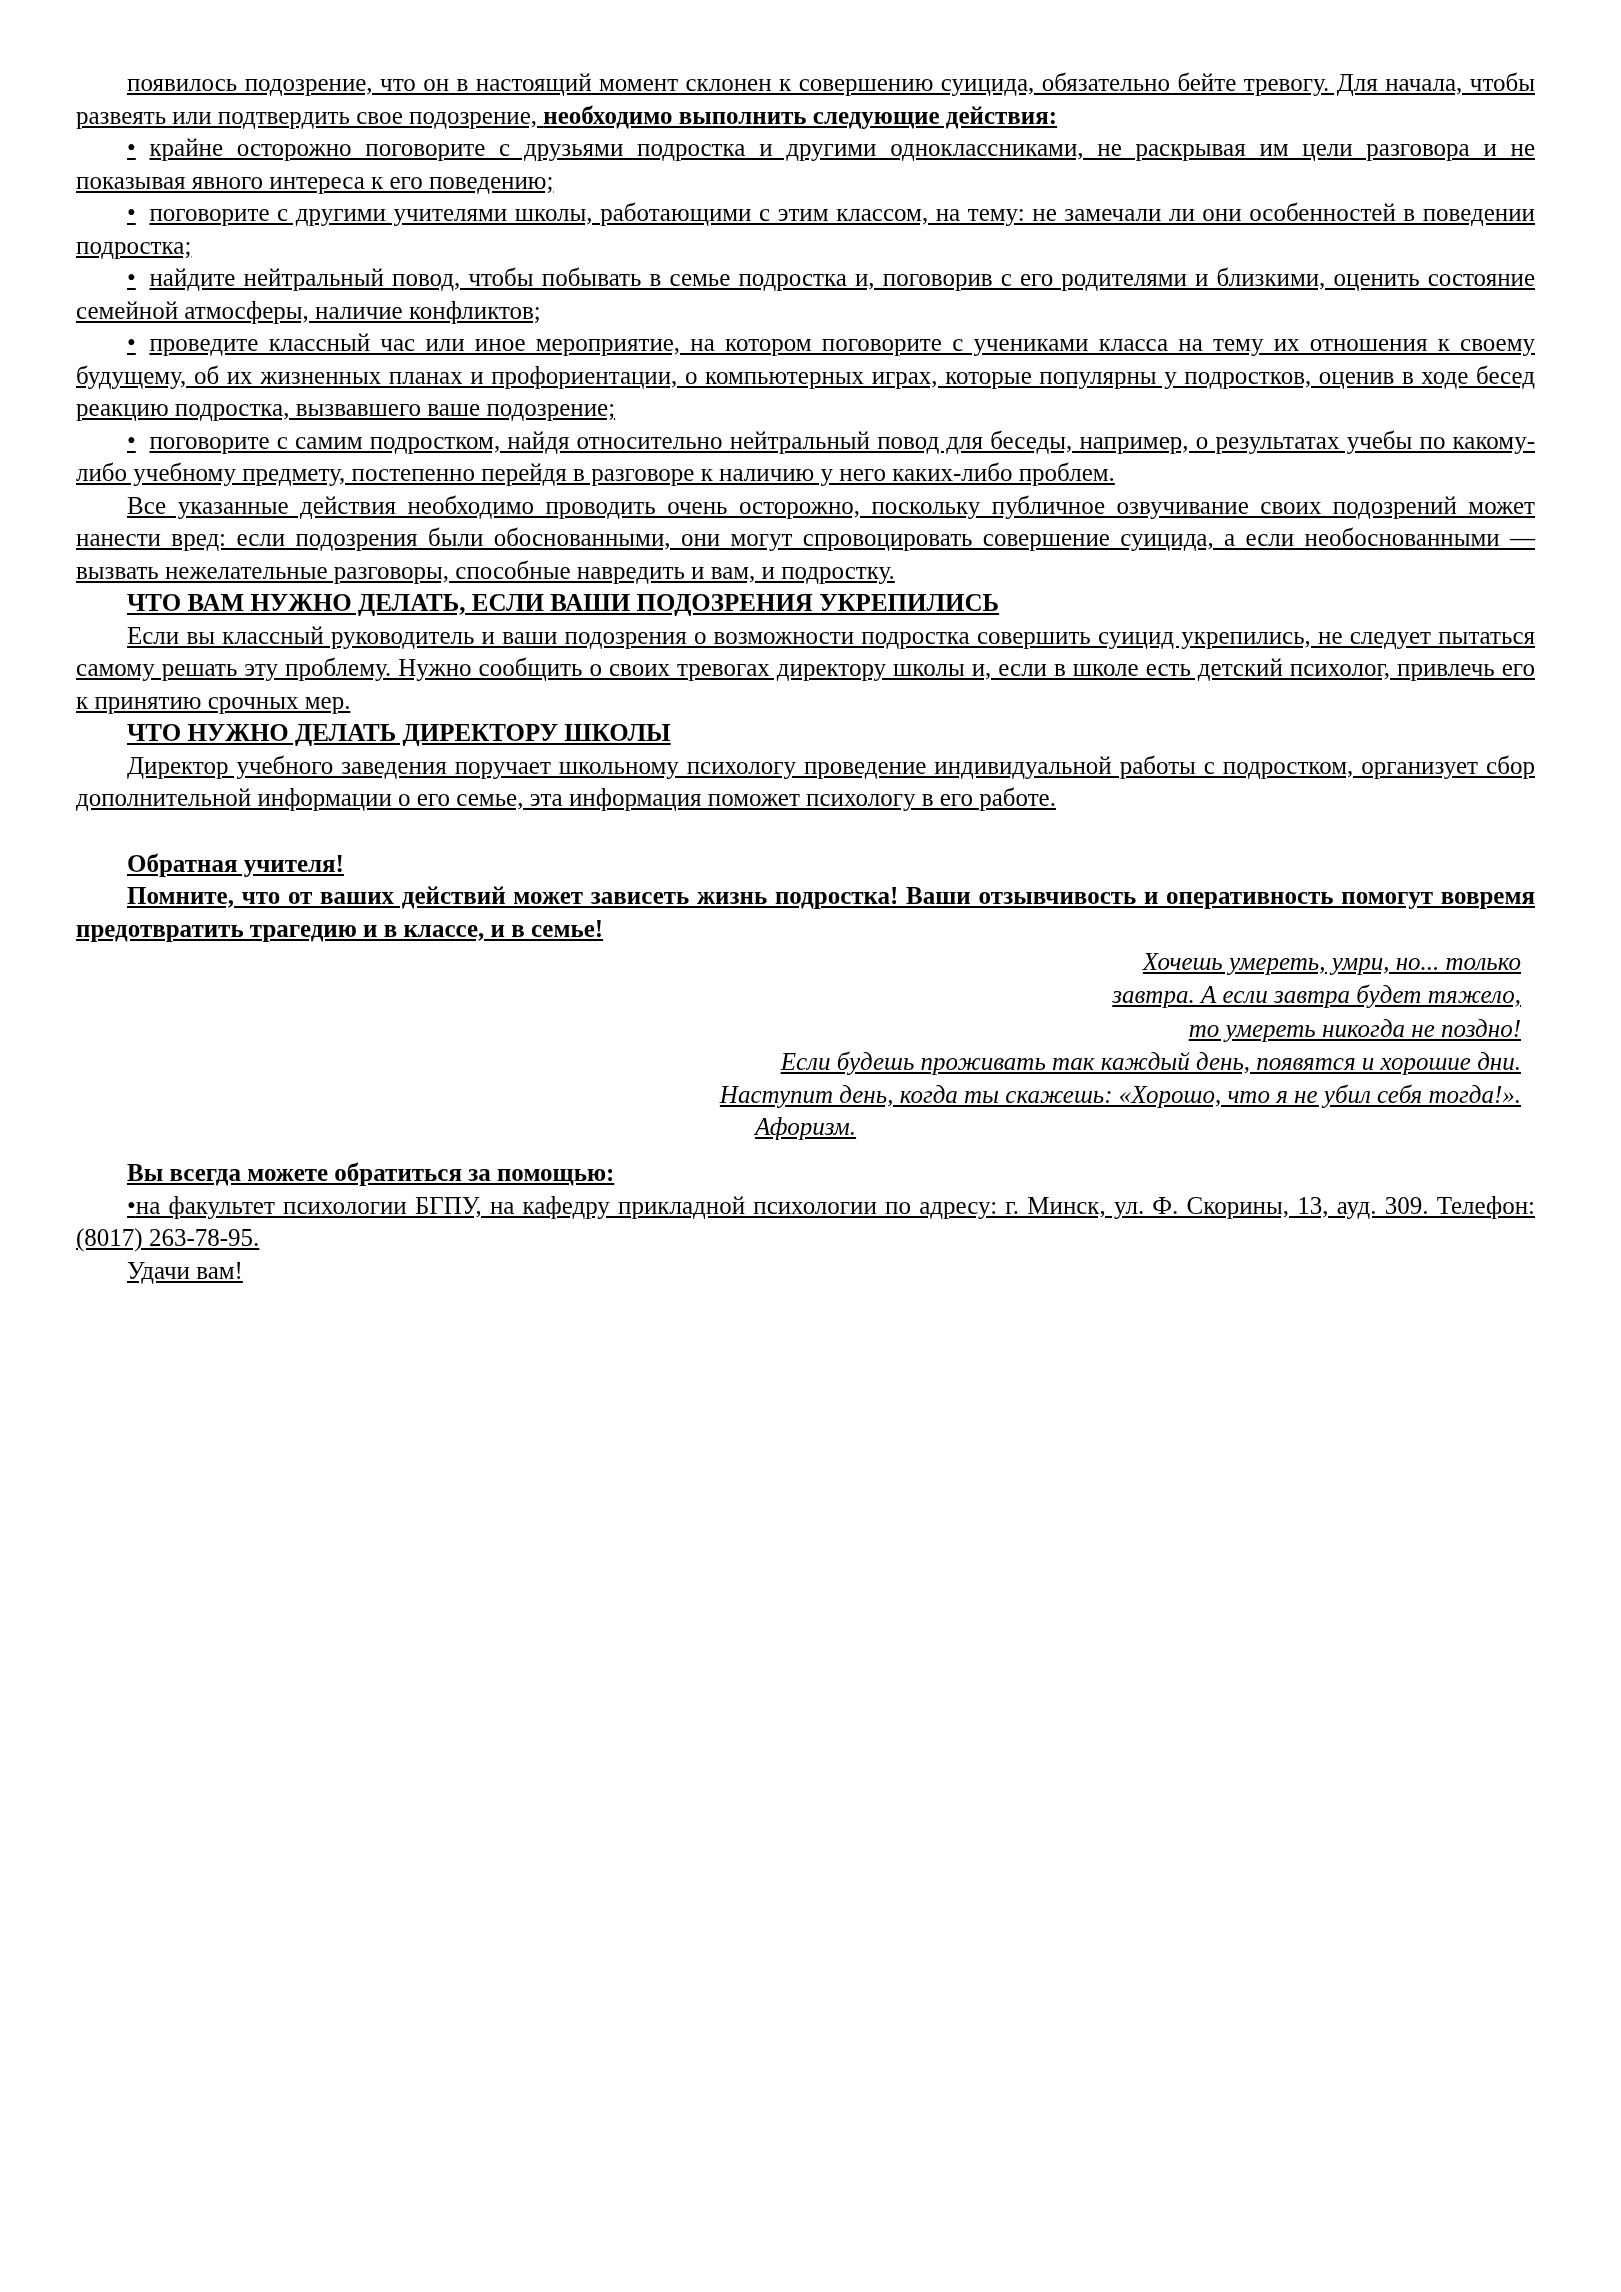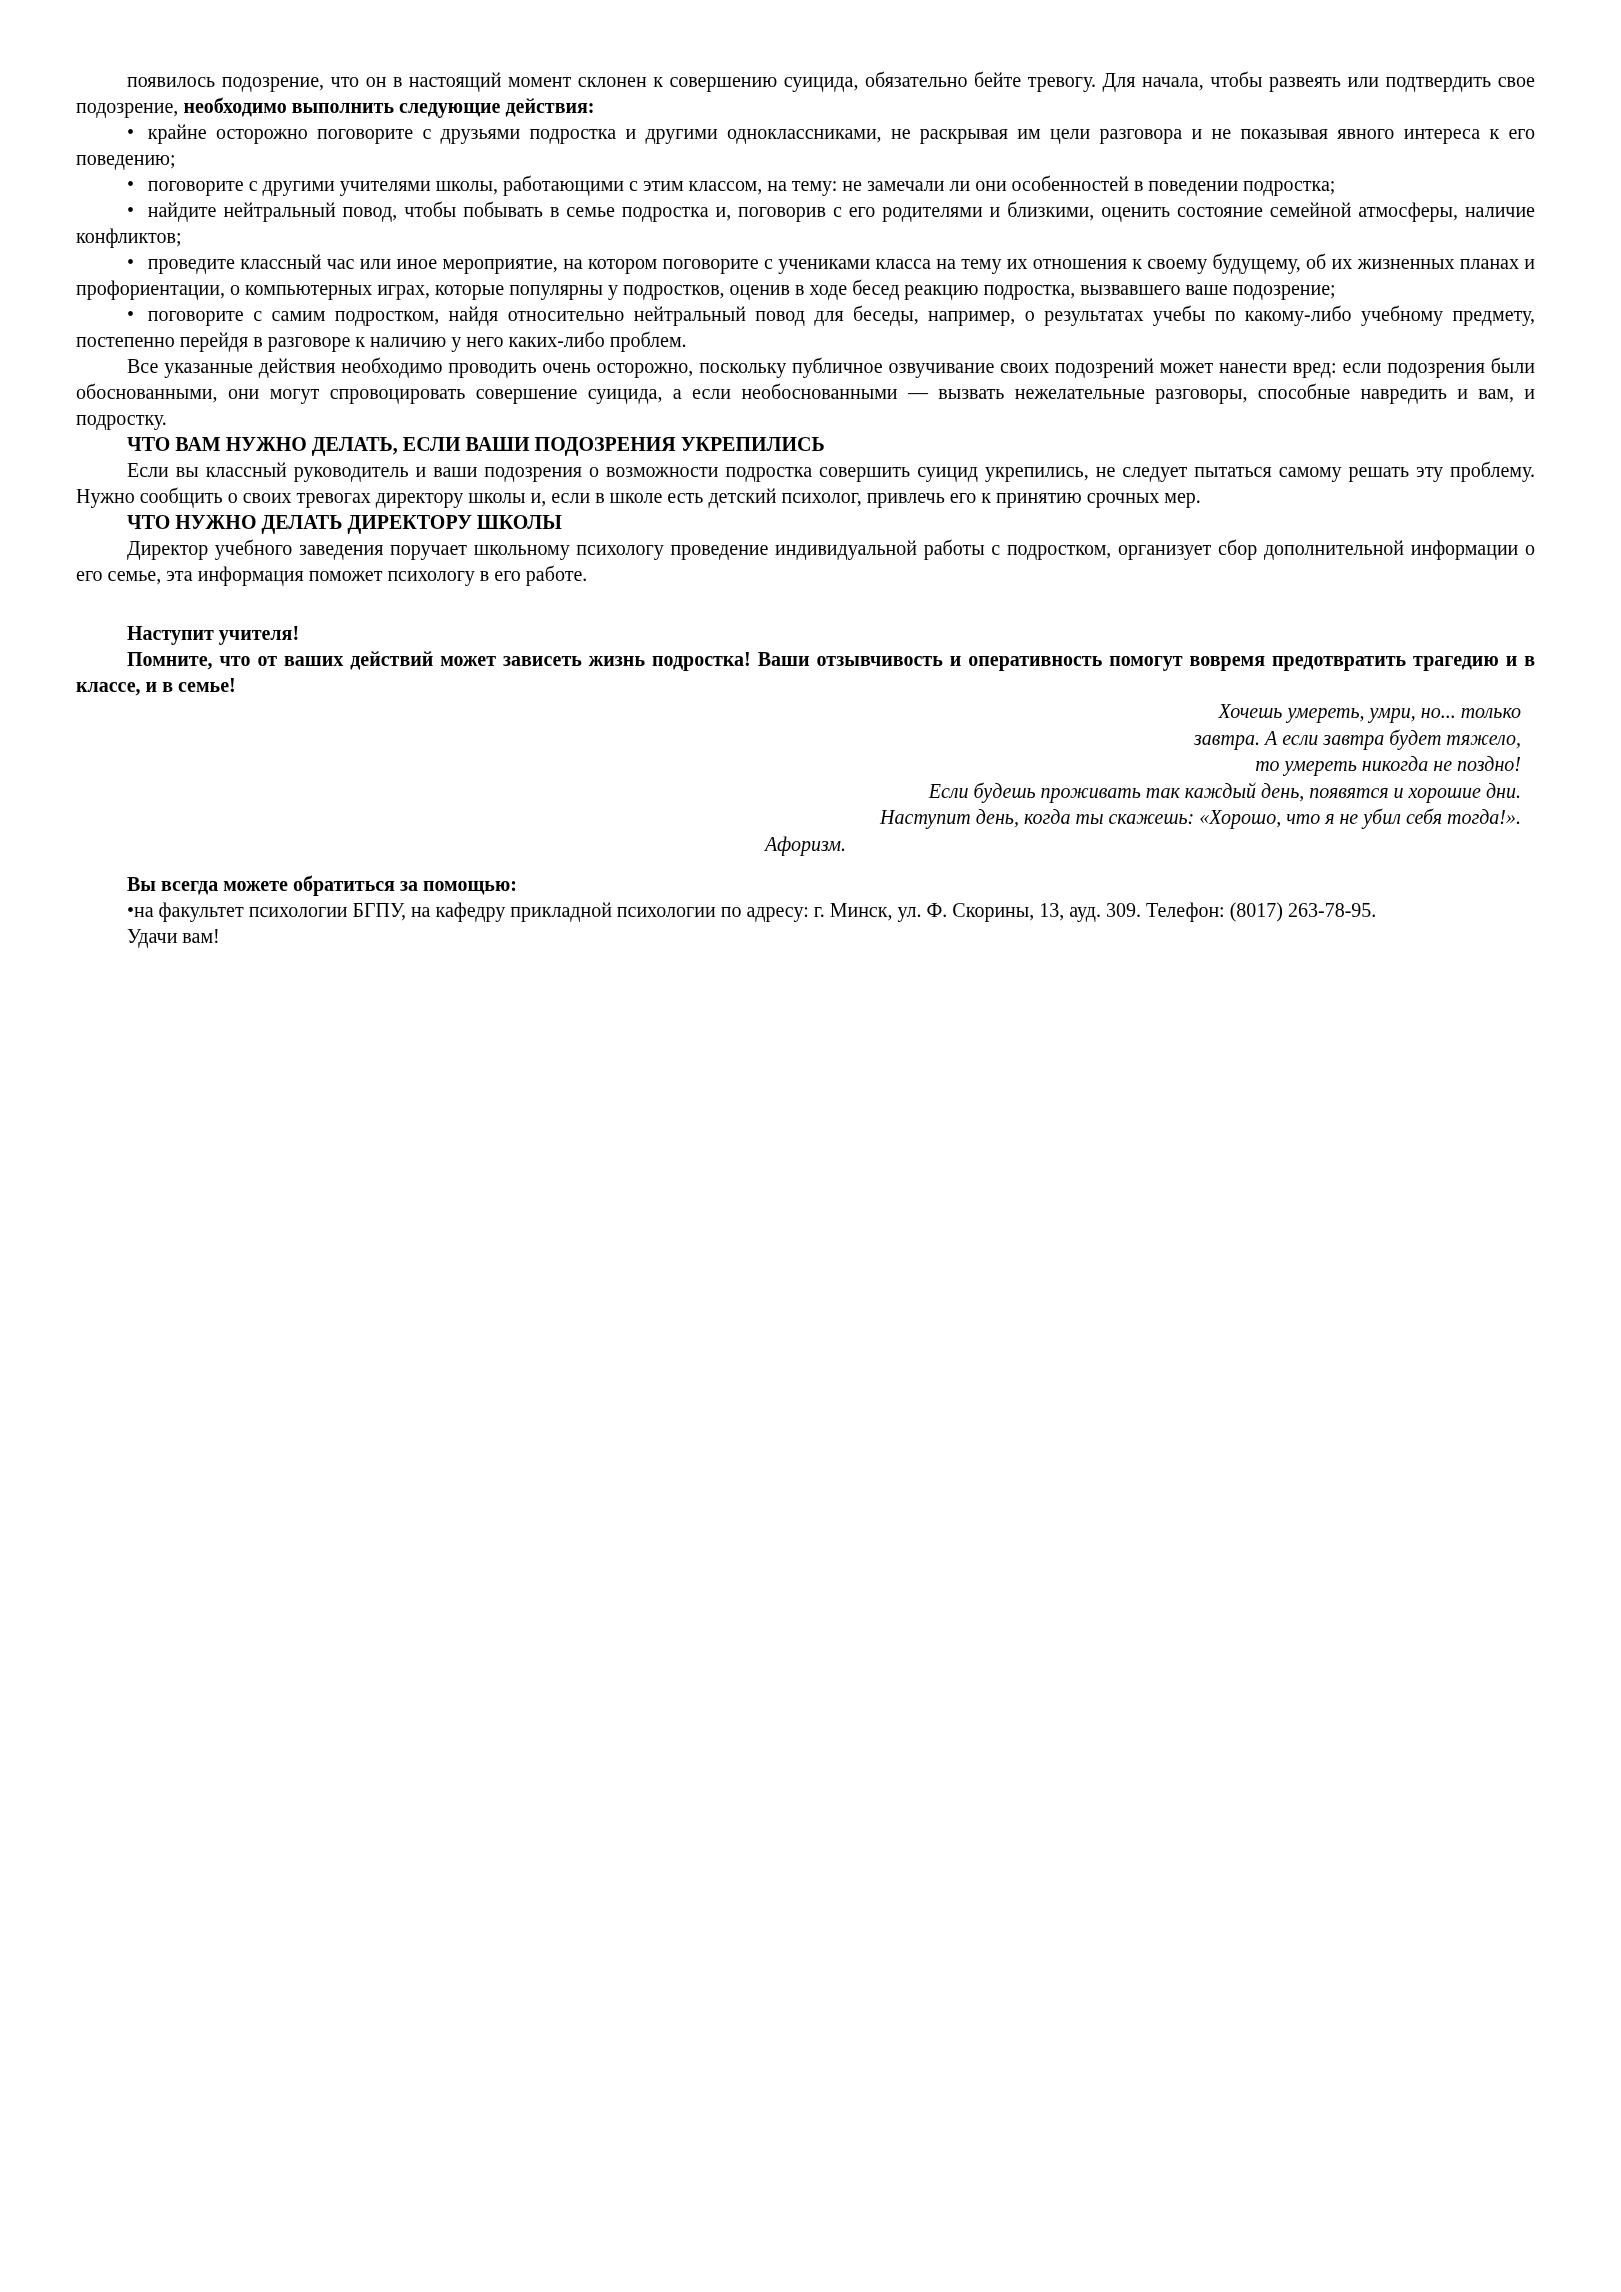--- a/index.html
+++ b/index.html
@@ -14,24 +14,25 @@
     color: #000000;
   }
   .page {
     position: relative;
     width: 1621px;
     height: 2293px;
     box-sizing: border-box;
     padding: 67px 86px 0 76px;
   }
   .doc {
-    font-size: 20px;
+    font-size: 25px;
     line-height: 1.30;
     text-align: justify;
     text-justify: inter-word;
+    text-decoration: underline;
   }
   p {
     margin: 0;
   }
   .para {
     text-indent: 51px;
   }
   .bullet {
     text-indent: 51px;
   }
@@ -102,21 +103,21 @@
     <p class="heading">ЧТО ВАМ НУЖНО ДЕЛАТЬ, ЕСЛИ ВАШИ ПОДОЗРЕНИЯ УКРЕПИЛИСЬ</p>
 
     <p class="para">Если вы классный руководитель и ваши подозрения о возможности подростка совершить суицид укрепились, не следует пытаться самому решать эту проблему. Нужно сообщить о своих тревогах директору школы и, если в школе есть детский психолог, привлечь его к принятию срочных мер.</p>
 
     <p class="heading">ЧТО НУЖНО ДЕЛАТЬ ДИРЕКТОРУ ШКОЛЫ</p>
 
     <p class="para">Директор учебного заведения поручает школьному психологу проведение индивидуальной работы с подростком, организует сбор дополнительной информации о его семье, эта информация поможет психологу в его работе.</p>
 
     <div class="spacer-md"></div>
 
-    <p class="subhead">Наступит учителя!</p>
+    <p class="subhead">Обратная учителя!</p>
 
     <p class="para bold">Помните, что от ваших действий может зависеть жизнь подростка! Ваши отзывчивость и оперативность помогут вовремя предотвратить трагедию и в классе, и в семье!</p>
 
     <div class="quote">
       <span class="quote-line">Хочешь умереть, умри, но... только</span>
       <span class="quote-line">завтра. А если завтра будет тяжело,</span>
       <span class="quote-line">то умереть никогда не поздно!</span>
       <span class="quote-line">Если будешь проживать так каждый день, появятся и хорошие дни.</span>
       <span class="quote-line">Наступит день, когда ты скажешь: «Хорошо, что я не убил себя тогда!».</span>
     </div>

